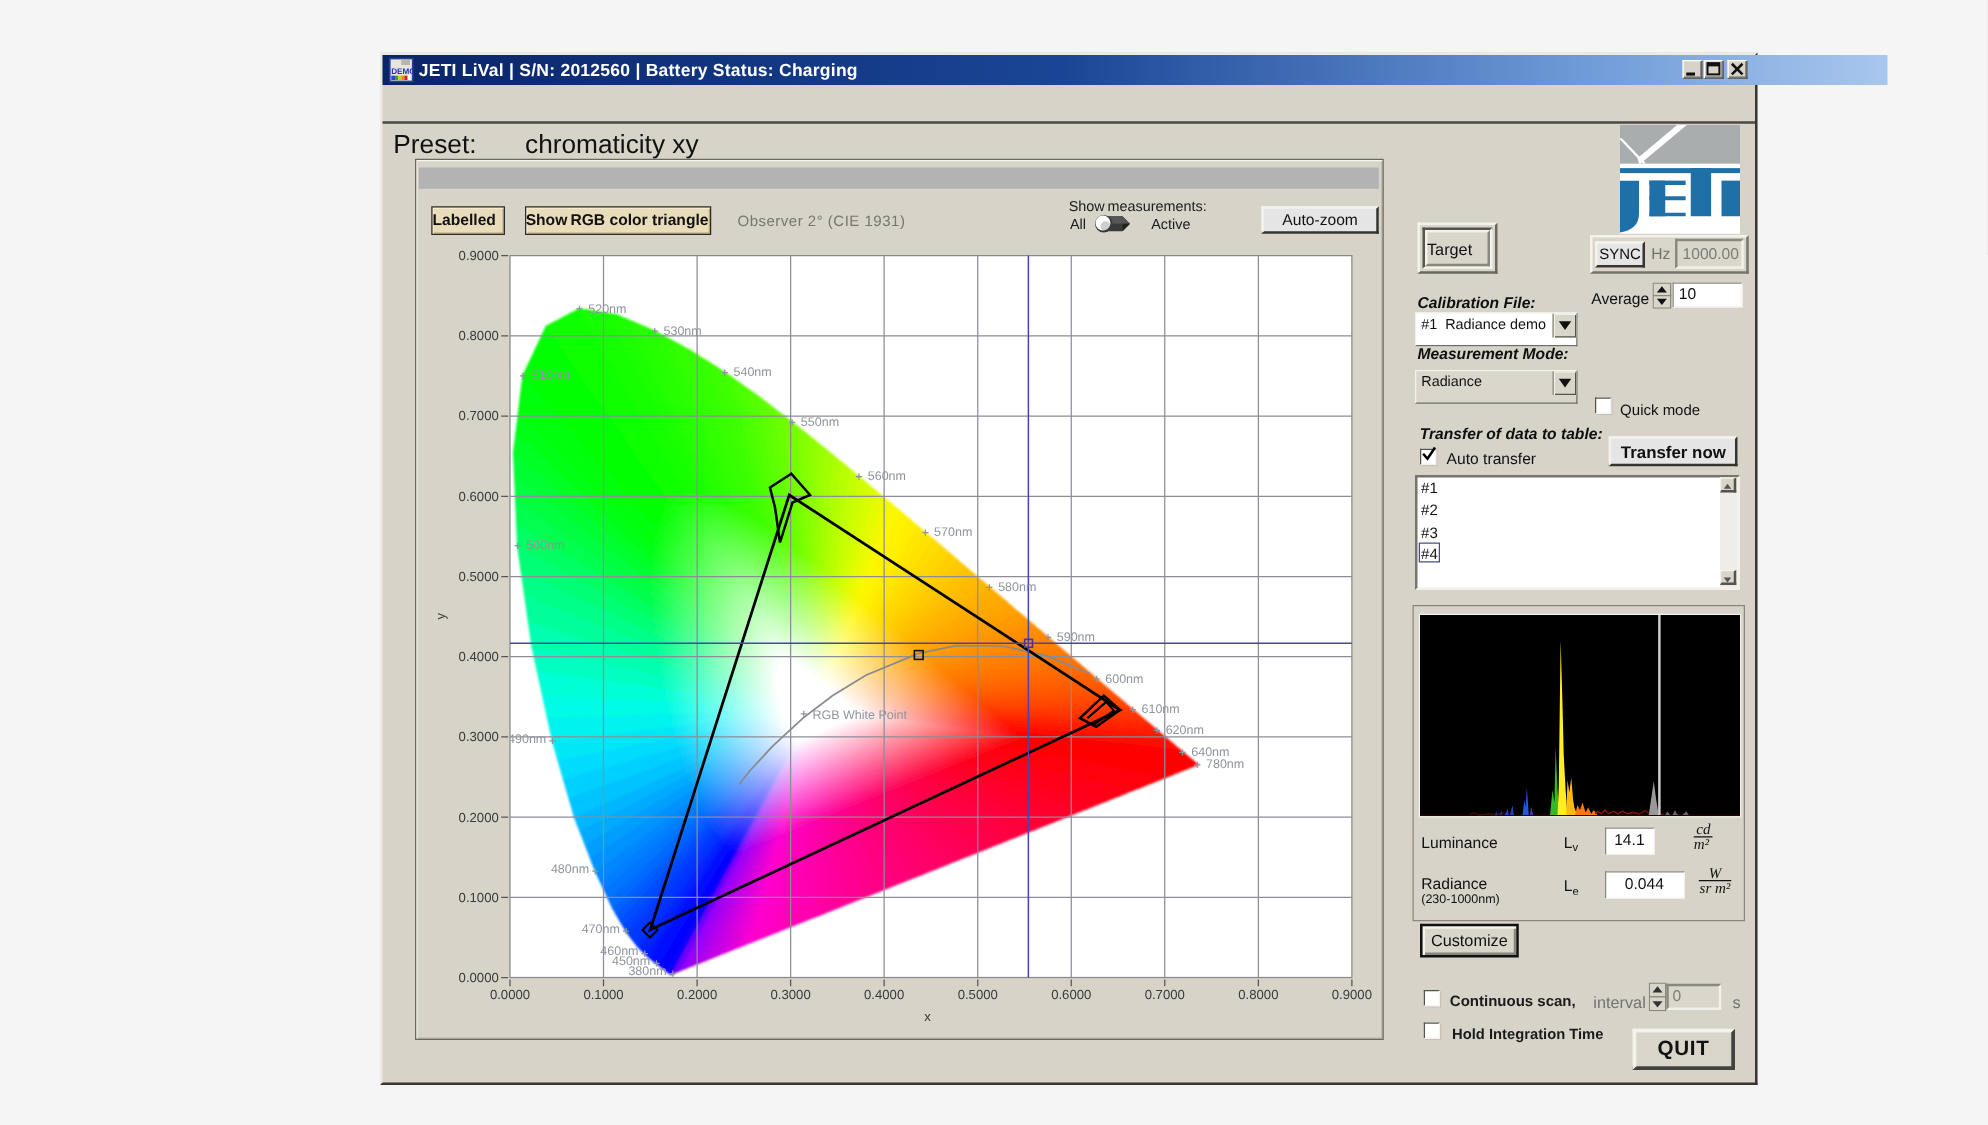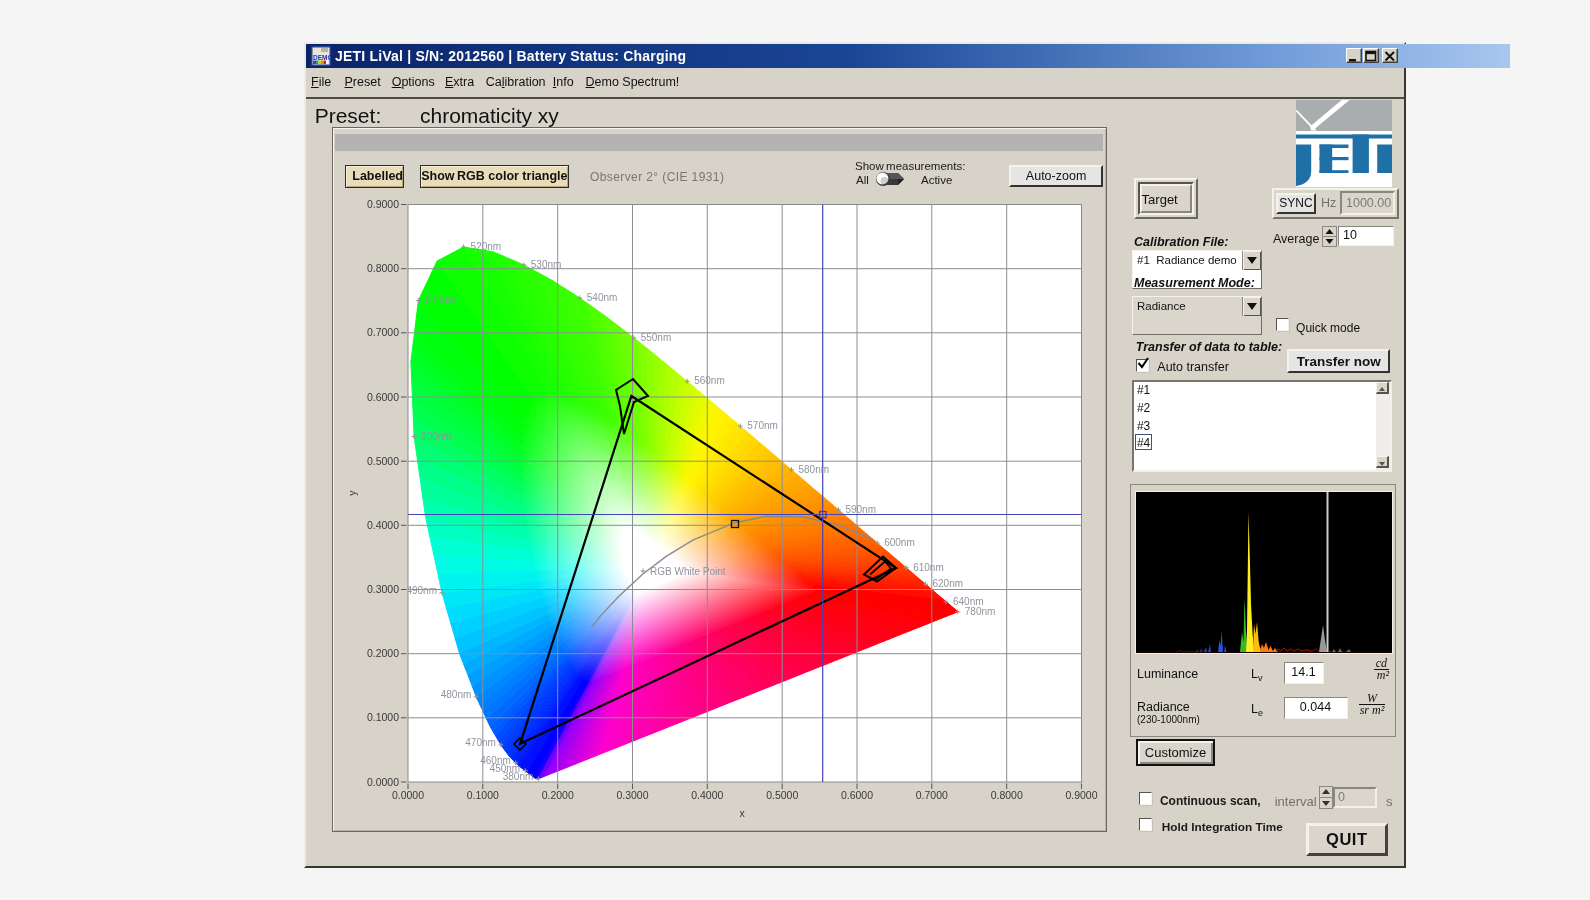--- a/index.html
+++ b/index.html
@@ -11,27 +11,27 @@
 .tbtn{position:absolute;top:4px;width:16px;height:15px;background:#d7d3c8;border-top:1px solid #fff;border-left:1px solid #fff;border-right:1px solid #404040;border-bottom:1px solid #404040;box-shadow:inset -1px -1px 0 #8a887f}
 #menubar{position:absolute;left:0;top:26px;width:1098px;height:26px;font-size:12.5px;color:#111}
 .mi{position:absolute;top:5px}
 #menusep{position:absolute;left:0;top:53px;width:1098px;height:2px;background:#4c4a44}
 .biglbl{position:absolute;font-size:21px;color:#111}
 
 #ppanel{position:absolute;left:26px;top:83px;width:775px;height:705px;border:1px solid #6a675f;
  box-shadow:inset 1px 1px 0 #f6f4ee,inset -1px -1px 0 #b9b5aa;background:#d7d3c8}
 #graybar{position:absolute;left:2px;top:6px;width:768px;height:17px;background:#b3b3b3}
 .tanbtn{position:absolute;height:23px;background:#ead99d33;background:#e9dcba;border:1px solid #2c2c2c;
- box-shadow:inset 1px 1px 0 #f7efd9,inset -1px -1px 0 #b5a375;color:#111;font-size:12.5px;font-weight:600;text-align:right}
+ box-shadow:inset 1px 1px 0 #f7efd9,inset -1px -1px 0 #b5a375;color:#111;font-size:12.5px;font-weight:600;text-align:left}
 .bevelbtn{background:#e5e5e5;border-top:2px solid #f4f2ea;border-left:2px solid #f4f2ea;border-right:2px solid #35332d;border-bottom:2px solid #35332d;color:#111;text-align:center}
 .graytxt{color:#72716d}
 .sunken{background:#fff;border-top:1.5px solid #8a877e;border-left:1.5px solid #8a877e;border-right:1.5px solid #f2f0e9;border-bottom:1.5px solid #f2f0e9}
 .blkbold{font-weight:bold;font-style:italic;color:#0f0f0f}
 .cb{position:absolute;width:13px;height:13px;background:#fff;border-top:1.5px solid #55534c;border-left:1.5px solid #55534c;border-right:1.5px solid #f5f3ed;border-bottom:1.5px solid #f5f3ed;box-shadow:1px 1px 0 #c6c2b7}
-.dd{position:absolute;width:130px;height:39px;border-top:1px solid #f5f3ed;border-left:1px solid #f5f3ed;border-right:1px solid #6f6d66;border-bottom:1px solid #6f6d66;background:#fff}
+.dd{position:absolute;width:130px;height:27px;border-top:1px solid #f5f3ed;border-left:1px solid #f5f3ed;border-right:1px solid #6f6d66;border-bottom:1px solid #6f6d66;background:#fff}
 .ddarrow{position:absolute;right:0;top:0;width:19px;height:19px;background:#d9d5ca;border-left:1px solid #8a877e;box-shadow:inset 1px 1px 0 #f2f0e9,inset -1px -1px 0 #55534c}
 .tri-down{position:absolute;left:3.5px;top:6px;width:0;height:0;border-left:5.5px solid transparent;border-right:5.5px solid transparent;border-top:7.5px solid #111}
 .fieldtxt{position:absolute;font-size:11.5px;color:#111}
 </style></head>
 <body>
 <div id="win">
 <div id="titlebar">
 <svg class="abs" style="left:5px;top:2px" width="20" height="20" viewBox="0 0 20 20">
 <rect x="0" y="0" width="20" height="20" fill="#274097"></rect>
 <rect x="1.5" y="1.5" width="17" height="17" fill="#e8e6da"></rect>
@@ -48,29 +48,20 @@
 <div class="tbtn" style="left:1040px"><svg width="14" height="13" viewBox="0 0 14 13">
           <rect x="2" y="9" width="7" height="2.5" fill="#111"></rect>
         </svg></div>
 <div class="tbtn" style="left:1057px"><svg width="14" height="13" viewBox="0 0 14 13">
           <rect x="2" y="1.5" width="9.5" height="9" fill="none" stroke="#111" stroke-width="1.6"></rect>
           <rect x="2" y="1.5" width="9.5" height="2.6" fill="#111"></rect>
         </svg></div>
 <div class="tbtn" style="left:1076px"><svg width="14" height="13" viewBox="0 0 14 13">
           <path d="M2.5 2l8.5 8.5M11 2L2.5 10.5" stroke="#111" stroke-width="2"></path>
         </svg></div>
-</div>
-<div id="menubar">
-<div class="mi" style="left:5px"><u>F</u>ile</div>
-<div class="mi" style="left:38.5px"><u>P</u>reset</div>
-<div class="mi" style="left:85.7px"><u>O</u>ptions</div>
-<div class="mi" style="left:139px"><u>E</u>xtra</div>
-<div class="mi" style="left:179.8px">Ca<u>l</u>ibration</div>
-<div class="mi" style="left:246.8px"><u>I</u>nfo</div>
-<div class="mi" style="left:279.5px"><u>D</u>emo Spectrum!</div>
 </div>
 <div id="menusep"></div>
 <div class="biglbl" style="left:8.7px;top:60px">Preset:</div>
 <div class="biglbl" style="left:114px;top:60px">chromaticity xy</div>
 <div id="ppanel">
 <div id="graybar"></div>
 </div>
 <div class="tanbtn" style="left:39px;top:121px;width:59px;line-height:21px">Labelled</div>
 <div class="tanbtn" style="left:113.5px;top:121px;width:149px;line-height:21px">Show RGB color triangle</div>
 <div class="abs" style="left:284px;top:126px;font-size:12px;color:#77766f;letter-spacing:0.4px">Observer 2° (CIE 1931)</div>
@@ -2656,21 +2647,21 @@
 <path d="M168 159.5l3-2 4 2 5-3 4 3 6-1 5 1" stroke="#771100" fill="none" stroke-width="1"></path>
 <path d="M183 160l4-27 2 15 2 12z" fill="#999"></path>
 <path d="M190.5 160 L190.5 0 L192.5 0 L192.5 160z" fill="#ccc"></path>
 <path d="M196 160l2-3 2 3zM202 160l2-4 1.5 3 1.5 1zM210 160l3-3 2 3z" fill="#666"></path>
 </g>
 </svg>
       </div>
 <div class="abs" style="left:6px;top:182px;font-size:12.5px;color:#111">Luminance</div>
 <div class="abs" style="left:120px;top:182px;font-size:12.5px;color:#111">L<span style="font-size:9px;vertical-align:-3px">v</span></div>
 <div class="abs sunken" style="left:152.5px;top:177px;width:40px;height:22px;text-align:center;font-size:12.5px;line-height:18px;color:#111">14.1</div>
-<div class="abs" style="left:224px;top:172px;width:34px;text-align:right;font-family:'Liberation Serif',serif;font-style:italic;font-size:12px;color:#111;line-height:12px"><span style="display:inline-block;border-bottom:1px solid #111;padding:0 2px">cd</span><br><span style="position:relative;top:-1px">m²</span></div>
+<div class="abs" style="left:224px;top:172px;width:34px;text-align:left;font-family:'Liberation Serif',serif;font-style:italic;font-size:12px;color:#111;line-height:12px"><span style="display:inline-block;border-bottom:1px solid #111;padding:0 2px">cd</span><br><span style="position:relative;top:-1px">m²</span></div>
 <div class="abs" style="left:6px;top:215px;font-size:12.5px;color:#111">Radiance</div>
 <div class="abs" style="left:6px;top:229px;font-size:10px;color:#111">(230-1000nm)</div>
 <div class="abs" style="left:120px;top:217px;font-size:12.5px;color:#111">L<span style="font-size:9px;vertical-align:-3px">e</span></div>
 <div class="abs sunken" style="left:152.5px;top:212px;width:64px;height:22px;text-align:center;font-size:12.5px;line-height:18px;color:#111">0.044</div>
 <div class="abs" style="left:220px;top:207px;width:42px;text-align:center;font-family:'Liberation Serif',serif;font-style:italic;font-size:12px;color:#111;line-height:12px"><span style="display:inline-block;border-bottom:1px solid #111;padding:0 8px">W</span><br><span style="position:relative;top:-1px">sr m²</span></div>
 </div>
 <div class="abs" style="left:830.4px;top:694.6px;width:78.2px;height:27.4px;background:#d9d5ca;border:2px solid #111;
 box-shadow:inset 2px 2px 0 #f4f2ea,inset -2px -2px 0 #8a877e;text-align:center;font-size:13px;line-height:23px;color:#111">Customize</div>
 <div class="cb" style="left:833.3px;top:747.8px"></div>
 <div class="abs" style="left:853.9px;top:750px;font-size:12px;font-weight:bold;color:#1a1a1a">Continuous scan,</div>

